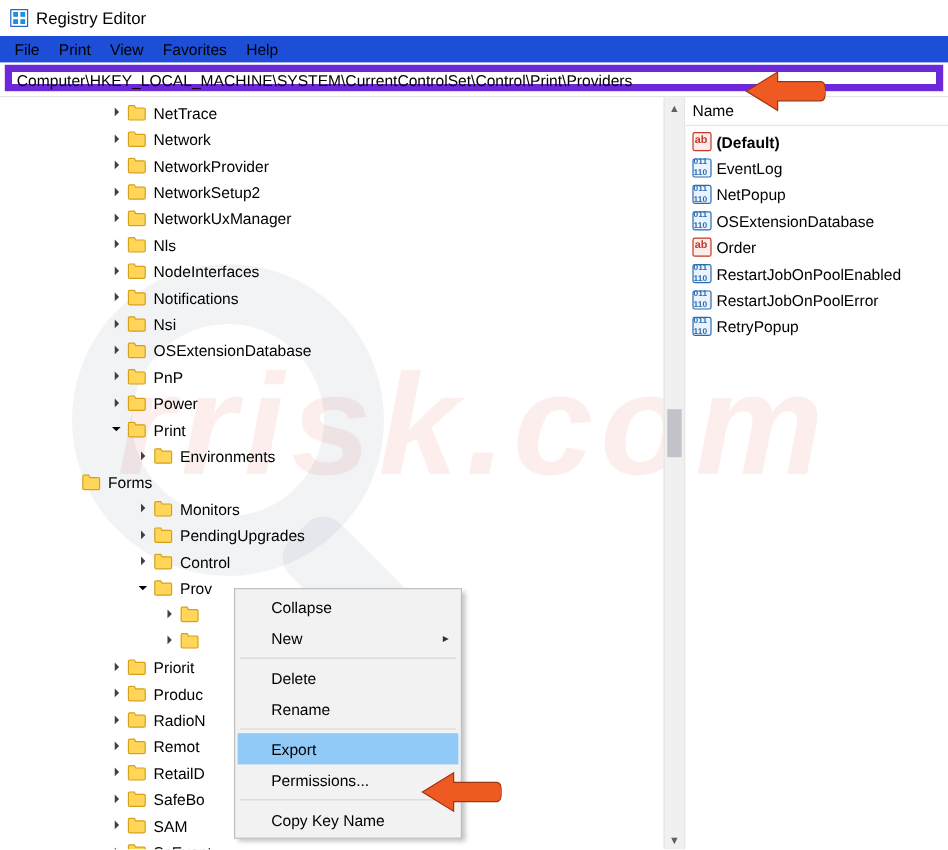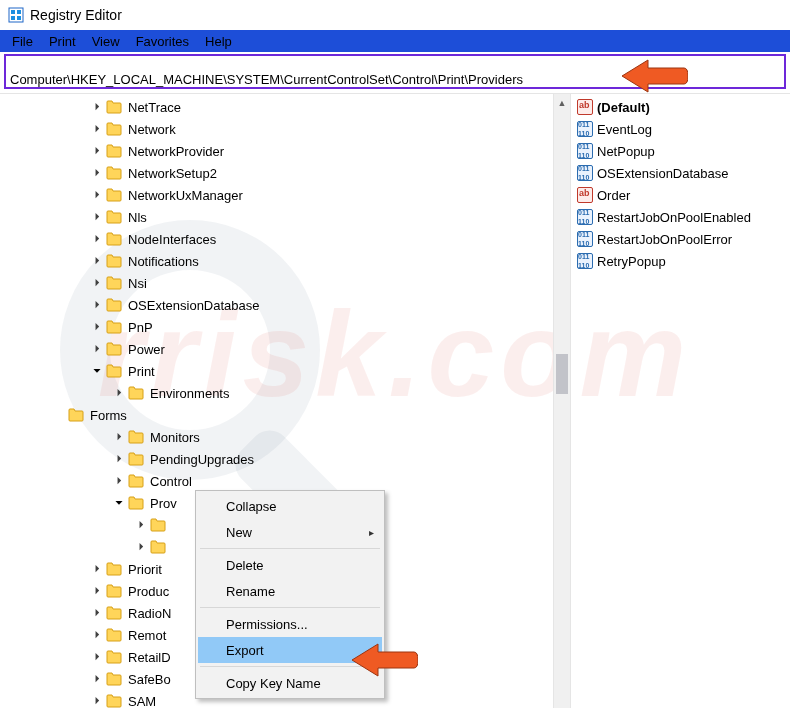--- a/index.html
+++ b/index.html
@@ -28,22 +28,22 @@
     .titlebar { height: 30px; display: flex; align-items: center; padding: 4px 8px; background: #fff; }
     .titlebar .icon { width: 16px; height: 16px; margin-right: 6px; display: inline-flex; }
     .titlebar .title { font-size: 14px; }
 
     
     .menubar { height: 22px; display: flex; align-items: center; padding: 0 4px; background: #1d4ed8; }
     .menubar .menu-item { padding: 2px 8px; font-size: 13px; cursor: default; }
 
     
     .addressbar {
-      height: 35px; margin: 2px 4px 4px 4px; border: 2px solid #6d28d9;
-      display: flex; align-items: flex-end; padding: 0 4px; font-size: 13px;
+      height: 22px; margin: 2px 4px 4px 4px; border: 6px solid #6d28d9;
+      display: flex; align-items: flex-start; padding: 0 4px; font-size: 13px;
       background: #fff; position: relative; z-index: 1;
     }
     .addressbar input { border: none; outline: none; width: 100%; font-size: 13px; background: transparent; }
 
     
     .panes { display: flex; height: calc(708px - 30px - 22px - 28px); border-top: 1px solid #e5e5e5; position: relative; }
     .tree-pane { width: 570px; overflow: hidden; position: relative; z-index: 1; }
     .splitter { width: 1px; background: #e5e5e5; }
     .list-pane { flex: 1; overflow: hidden; position: relative; z-index: 1; }
 
@@ -395,20 +395,23 @@
         </div>
       </div>
     <div class="scrollbar-v">
       <div class="btn">▲</div>
       <div class="thumb" style="top:260px;height:40px;"></div>
       <div class="btn" style="position:absolute;bottom:0;left:0;right:0;">▼</div>
     </div>
   </div>
   <div class="splitter"></div>
   <div class="list-pane">
+    <div class="list-header">
+      <span>Name</span>
+    </div>
     <div class="list-rows" id="list-rows">
         <div class="list-row">
           <span class="reg-str"></span>
           <span class="name" style="margin-left: 4px; font-weight: bold;">(Default)</span>
         </div>
         <div class="list-row">
           <span class="reg-bin"></span>
           <span class="name" style="margin-left: 4px;">EventLog</span>
         </div>
         <div class="list-row">
@@ -439,22 +442,22 @@
   </div>
 </div>
 
 <div class="context-menu">
   <div class="cm-item">Collapse</div>
   <div class="cm-item cm-sub">New</div>
   <div class="cm-sep"></div>
   <div class="cm-item">Delete</div>
   <div class="cm-item">Rename</div>
   <div class="cm-sep"></div>
+  <div class="cm-item highlight">Export</div>
   <div class="cm-item">Permissions...</div>
-  <div class="cm-item highlight">Export</div>
   <div class="cm-sep"></div>
   <div class="cm-item">Copy Key Name</div>
 </div>
 
 <div class="arrow" style="left:618px; top:54px;">
   <svg width="70" height="44" viewBox="0 0 70 44">
     <path d="M4 22 L30 6 L30 14 L66 14 Q70 14 70 22 Q70 30 66 30 L30 30 L30 38 Z" fill="#ef5a23" stroke="#9c3410" stroke-width="1"></path>
   </svg>
 </div>
 <div class="arrow" style="left:348px; top:638px;">

